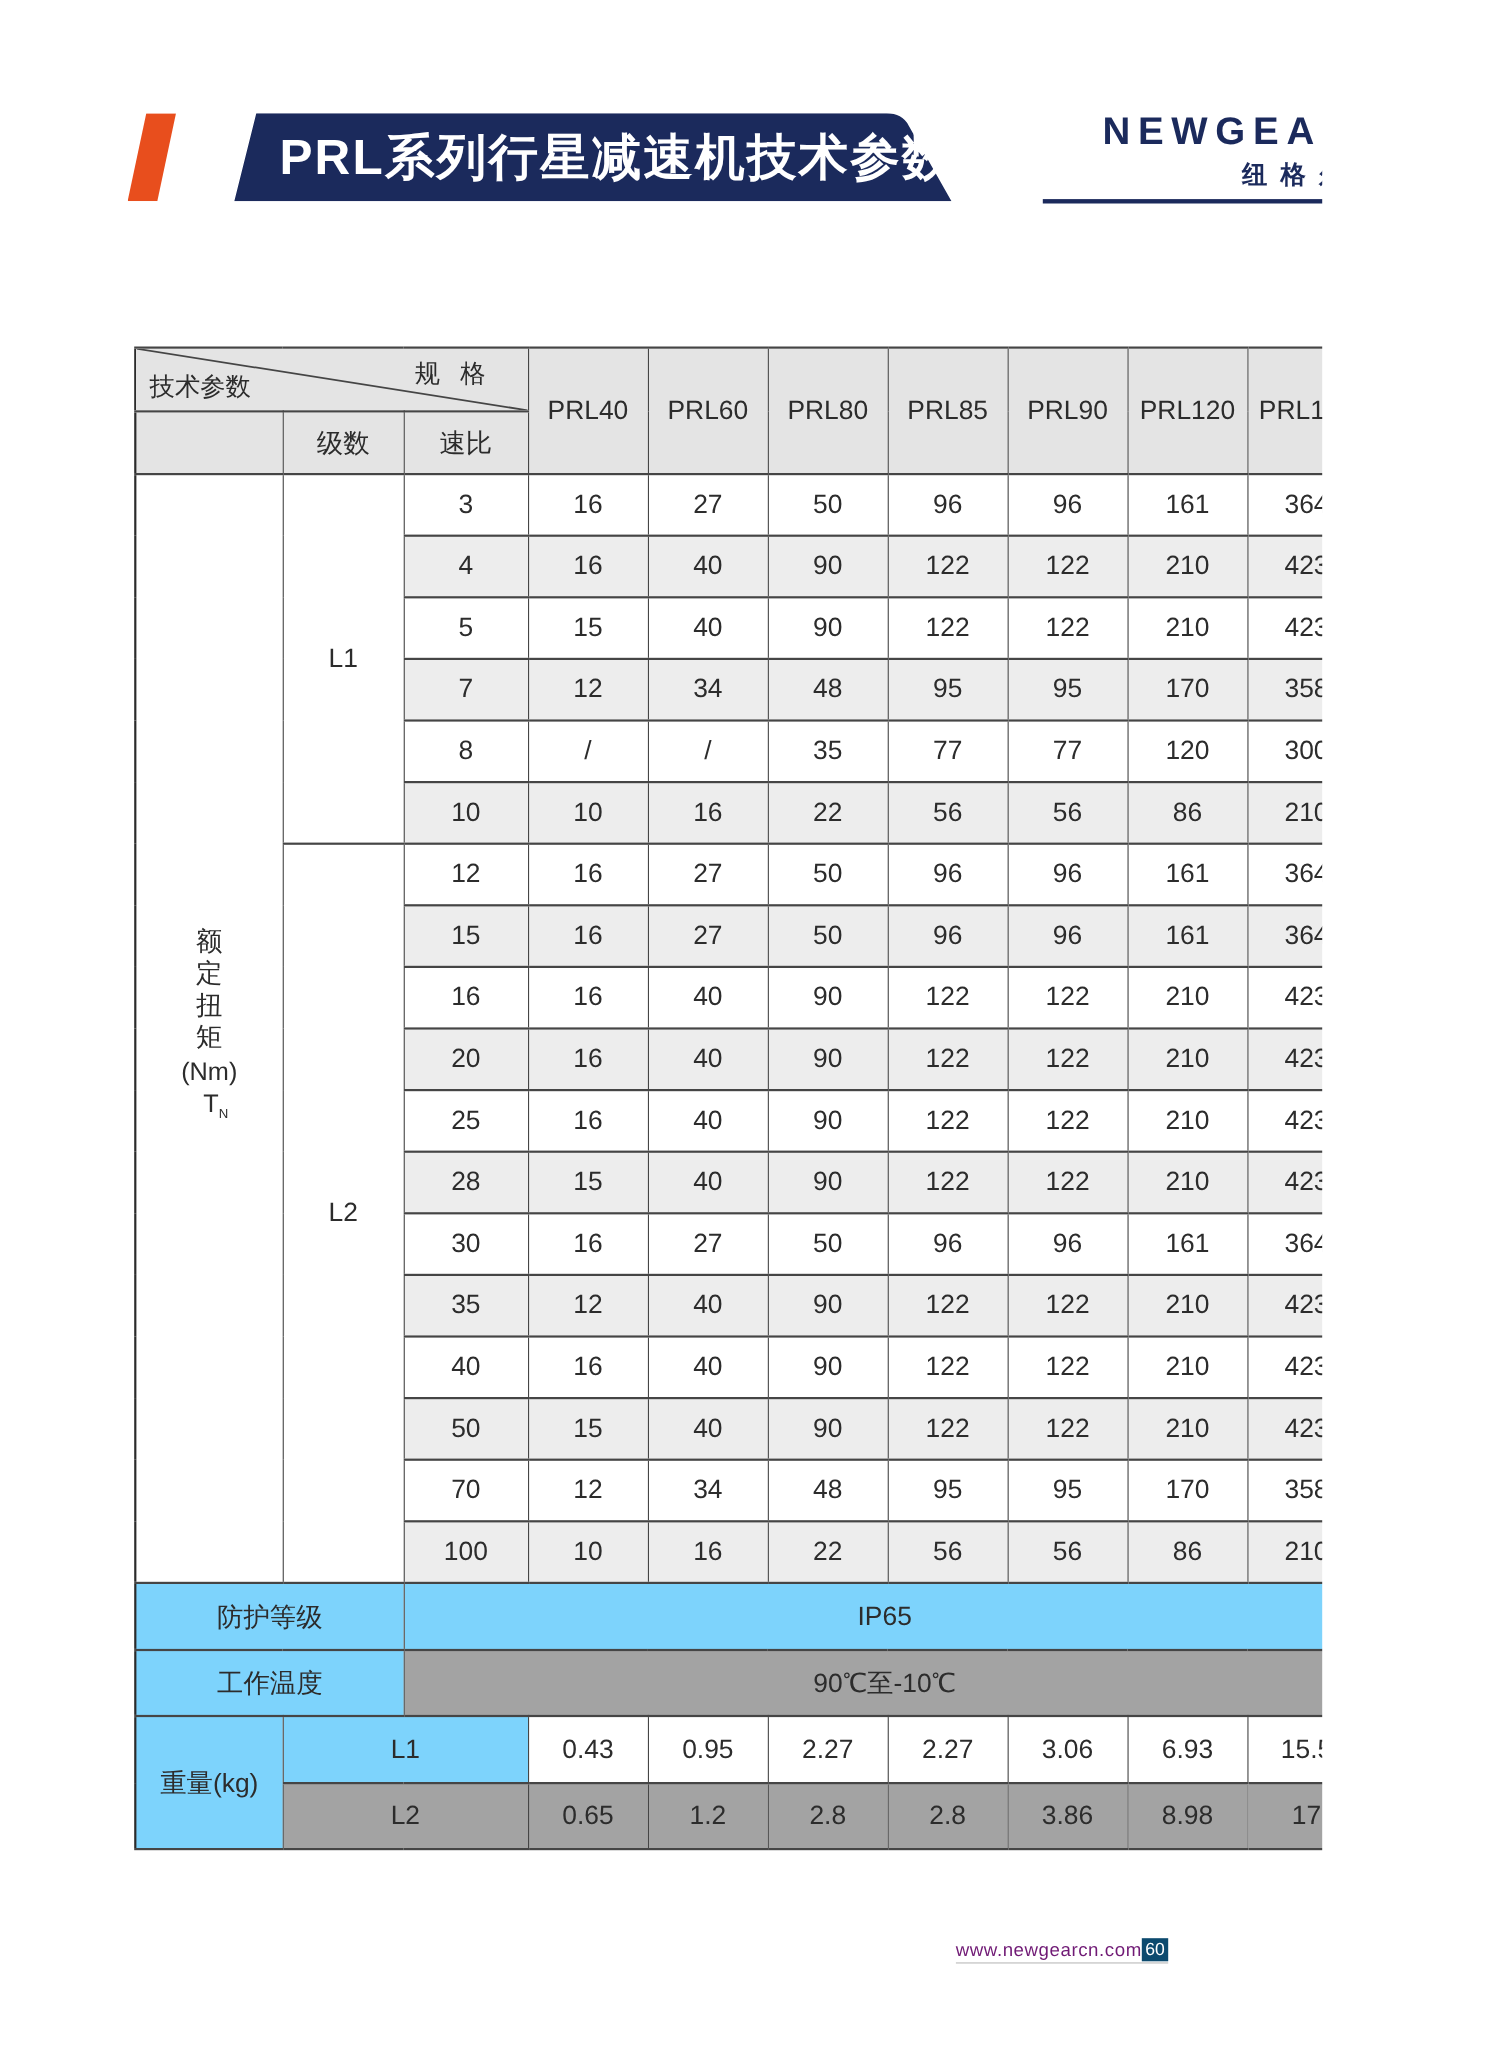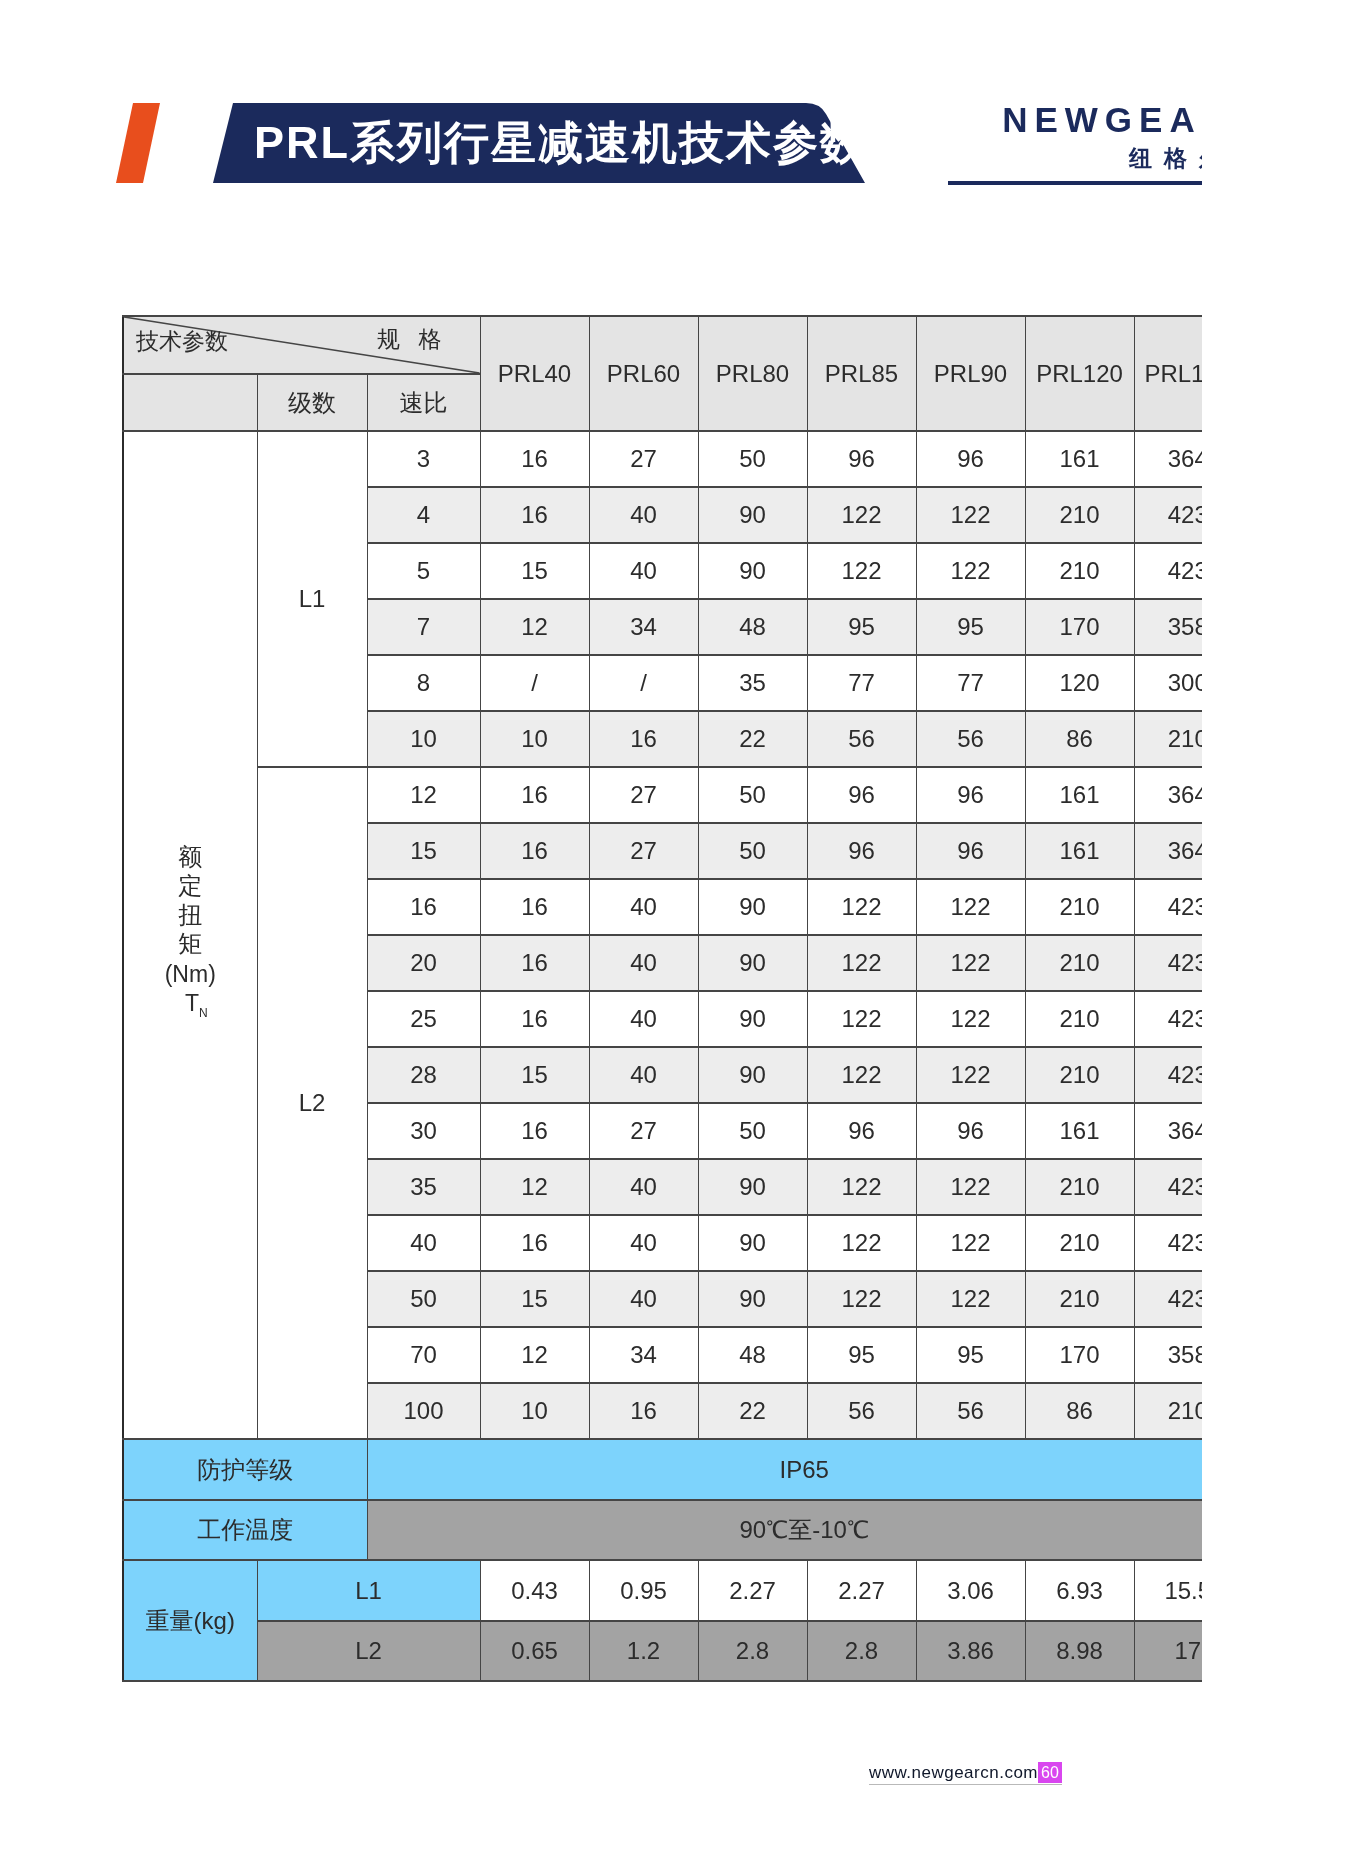--- a/index.html
+++ b/index.html
@@ -40,34 +40,34 @@
   tr.hr1 { height:58px; } tr.hr2 { height:57px; }
   tr.data-row { height:56px; }
   tr.row-protection { height:61px; } tr.row-temperature { height:60px; }
   tr.row-weight1 { height:61px; } tr.row-weight2 { height:60px; }
   .hdr-bg { background:#e4e4e4; font-size:23px; }
   tr.alt td { background:#ededed; }
   td.white-keep { background:#7dd3fc; }
   .corner { position:relative; }
   .corner svg { position:absolute; inset:0; width:100%; height:100%; }
   .corner-tr { position:absolute; top:7px; right:32px; font-size:23px; letter-spacing:6px; }
-  .corner-bl { position:absolute; bottom:16px; left:12px; font-size:23px; }
+  .corner-bl { position:absolute; bottom:6px; left:12px; font-size:23px; }
   td.torque-cell { background:#fff; line-height:29px; }
   .tchar { font-size:24px; }
   .tunit { font-size:23px; margin-top:2px; }
   .tsym  { font-size:23px;padding-left:12px; }
   .tsym sub { font-size:12px; }
   td.stage-cell { background:#fff; }
   td.gray-cell { background:#a3a3a3; }
   
   .footer {
     position:absolute; right:140px; bottom:86px; display:flex; align-items:flex-end;
     border-bottom:1px solid #b9b9b9; padding-bottom:1px;
   }
-  .footer-url { color:#0f172a; font-size:17px; line-height:21px; letter-spacing:0.5px; }
+  .footer-url { color:#701a75; font-size:17px; line-height:21px; letter-spacing:0.5px; }
   .footer-page {
     width:24px; height:21px; color:#fff; font-size:16px;
     display:flex; align-items:center; justify-content:center;
   }
 </style>
 </head>
 <body>
 
 <div class="page">
 
@@ -341,16 +341,16 @@
           <td class="gray-cell">2.8</td>
           <td class="gray-cell">3.86</td>
           <td class="gray-cell">8.98</td>
           <td class="gray-cell">17</td>
         </tr>
     </tbody>
   </table>
 
   <div class="footer">
     <span class="footer-url">www.newgearcn.com</span>
-    <span class="footer-page" style="background: #d946ef;">60</span>
+    <span class="footer-page" style="background: #0c4a6e;">60</span>
   </div>
 
 </div>
 
 </body></html>

